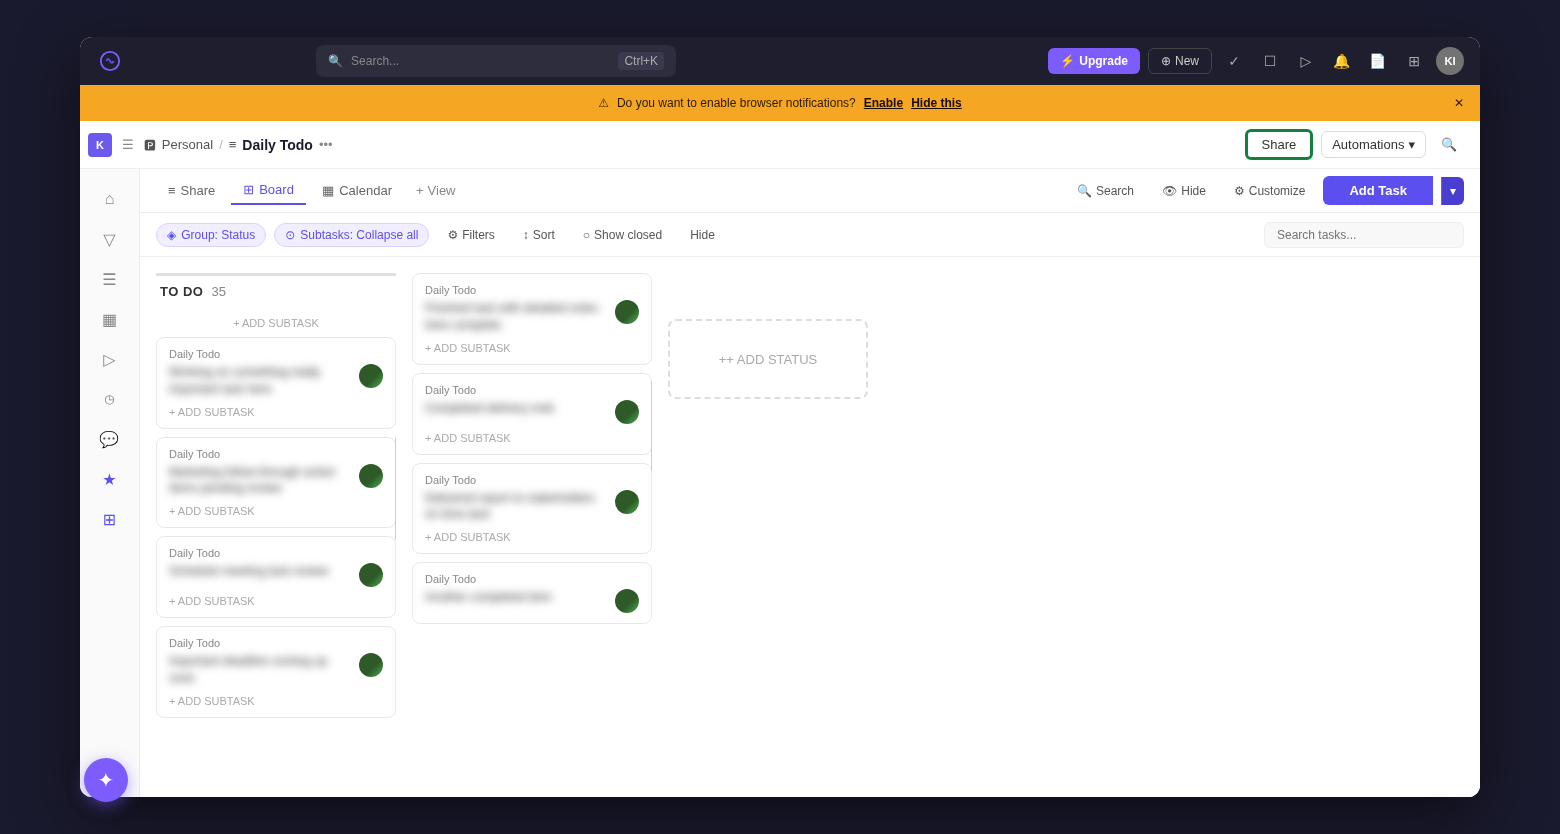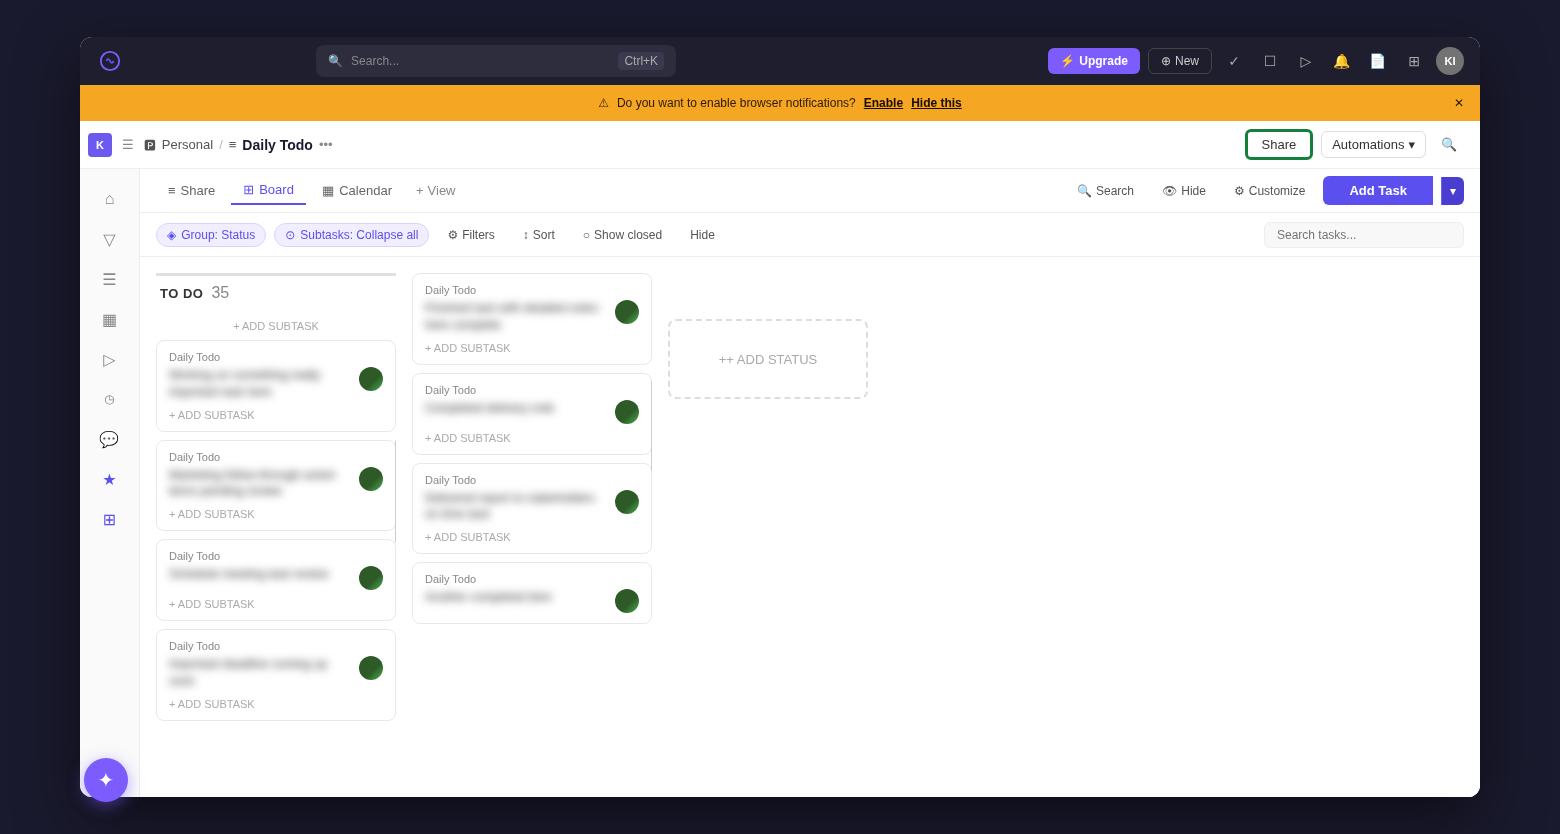--- a/index.html
+++ b/index.html
@@ -459,21 +459,21 @@
     }
 
     .column-title {
       font-size: 13px;
       font-weight: 700;
       color: #333;
       letter-spacing: 0.5px;
     }
 
     .column-count {
-      font-size: 16px;
+      font-size: 13px;
       color: #888;
       font-weight: 400;
     }
 
     .column-complete .column-header {
       border-top: 3px solid #00c389;
     }
 
     .column-todo .column-header {
       border-top: 3px solid #e0e0e0;

